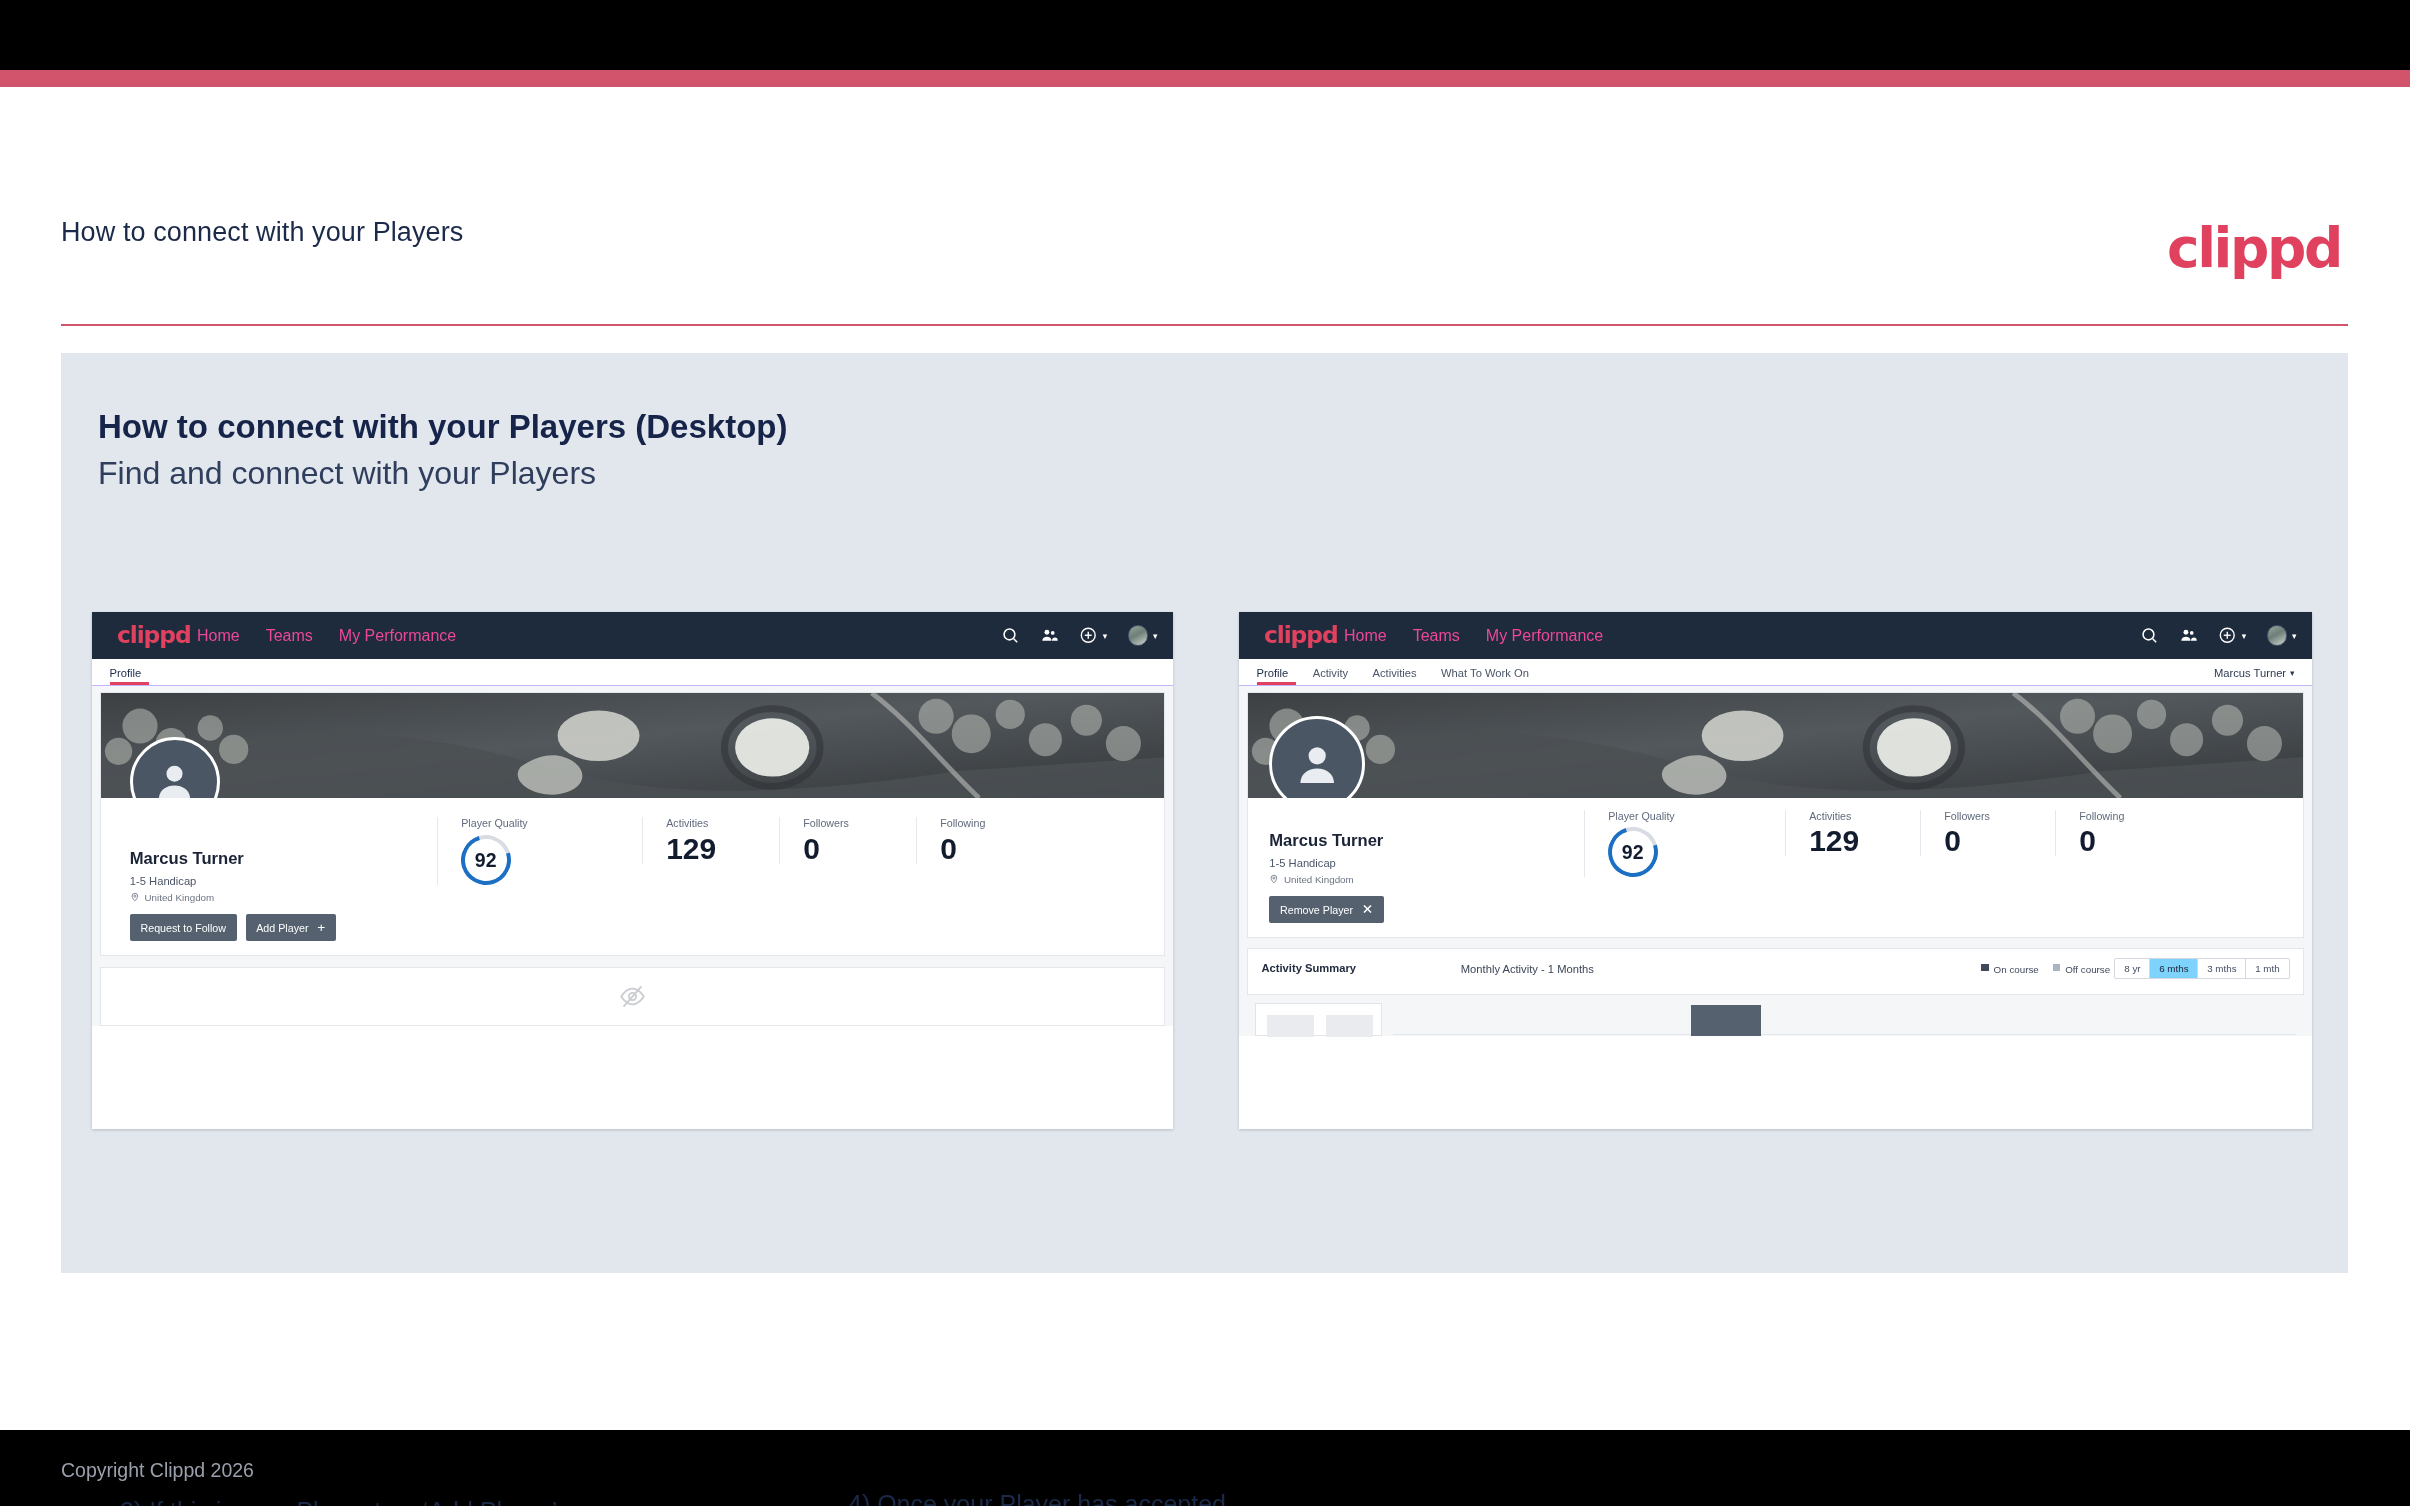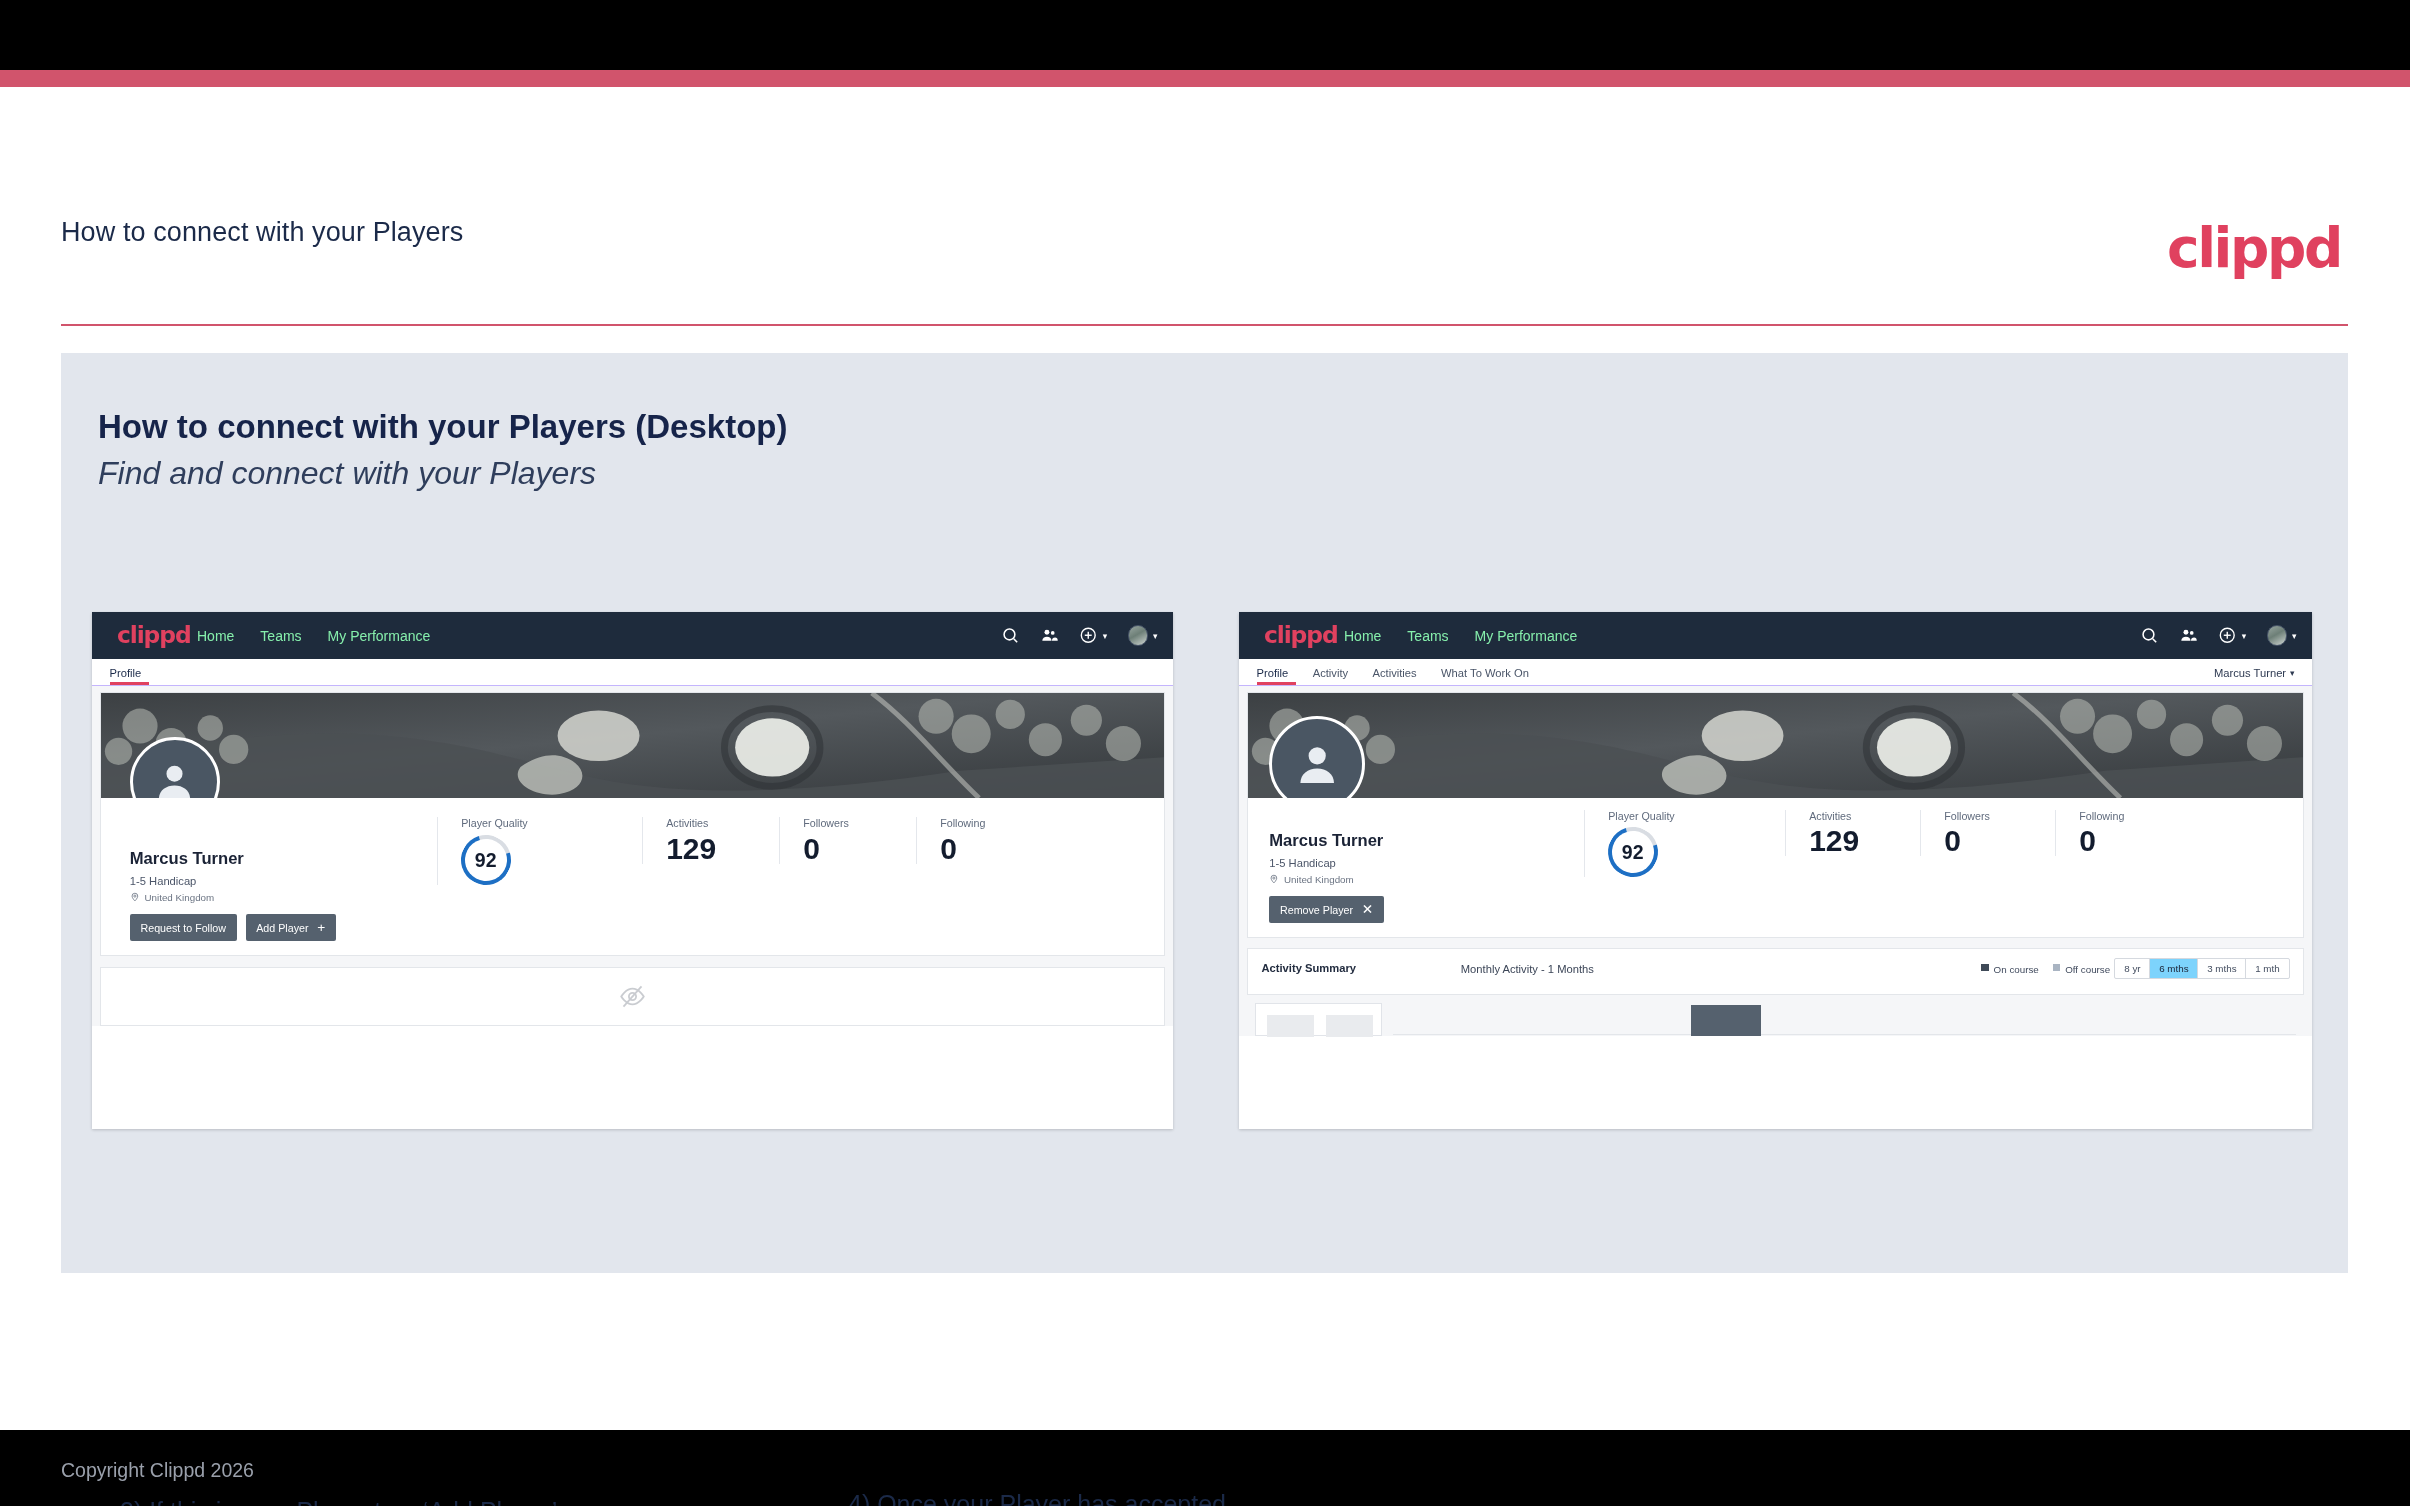--- a/index.html
+++ b/index.html
@@ -35,40 +35,40 @@
   .body-card {
     position:absolute; left:61px; top:266px; width:2287px; height:920px;
     background:#e2e6ed;
   }
   .card-title {
     position:absolute; left:37px; top:55px;
     font-size:33px; font-weight:bold; color:#16244a; white-space:nowrap;
   }
   .card-sub {
     position:absolute; left:37px; top:102px;
-    font-size:32px; color:#2f3e5c; white-space:nowrap;font-style:italic;
+    font-size:32px; color:#2f3e5c; white-space:nowrap;
   }
 
   
   .shot {
     position:absolute; background:#ffffff;
     box-shadow:0 1px 2.9px rgba(0,0,0,.18);
     overflow:hidden;
   }
   .shot.left  { left:31px;  top:259px; width:1081px; height:517px; }
   .shot.right { left:1178px; top:259px; width:1073px; height:517px; }
 
   .navbar { position:relative; width:100%; height:47px; background:#1e2b3c; }
   .nav-logo {
     position:absolute; left:25px; top:8.8px;
     font-size:23.4px; font-weight:bold; color:#e0415f;
     letter-spacing:-1.1px; font-family:"DejaVu Sans", sans-serif;
   }
   .nav-links { position:absolute; left:105px; top:0; height:47px; display:flex; align-items:center; gap:26px; }
-  .nav-links span { font-size:14px; color:#86efac; white-space:nowrap; }
+  .nav-links span { font-size:16px; color:#ec4899; white-space:nowrap; }
   .nav-right { position:absolute; right:15.6px; top:0; height:47px; display:flex; align-items:center; gap:20.5px; }
   .nav-ic { width:18.5px; height:18.5px; display:block; color:#ffffff; }
   .nav-ic svg { width:18.5px; height:18.5px; display:block; }
   .nav-avatar {
     width:20.5px;height:20.5px;border-radius:50%;
     background:linear-gradient(150deg,#9aa7a2 0%,#6d7f77 45%,#cfd6d2 100%);
     border:1px solid #49566a;
   }
   .caret { font-size:8.8px; color:#fff; margin-left:-12.7px; }
   .grp { display:flex; align-items:center; gap:4.9px; }

